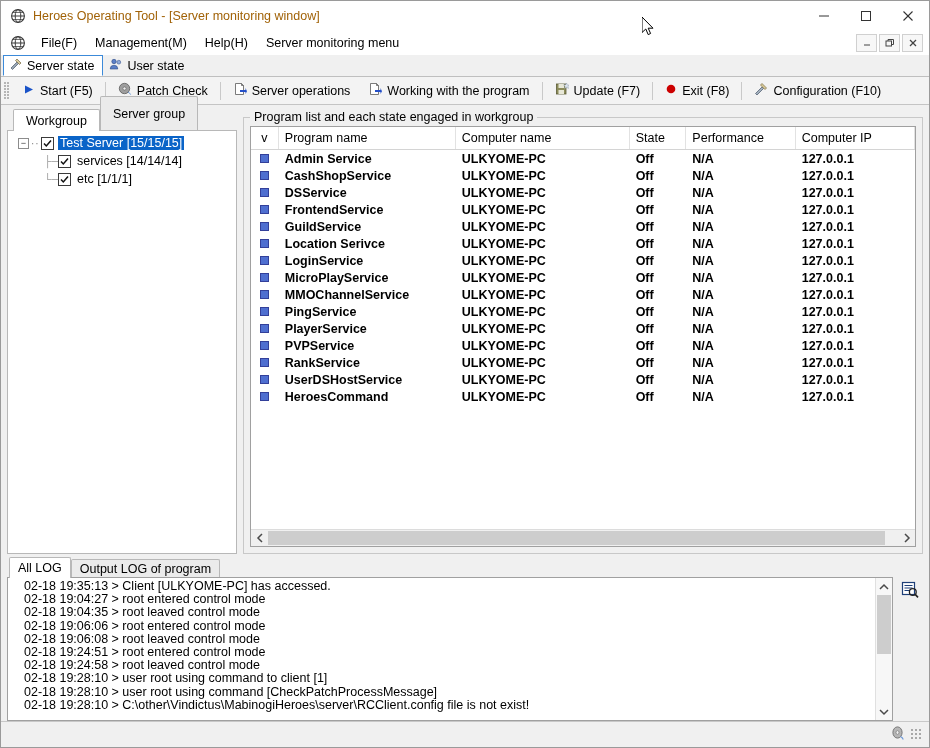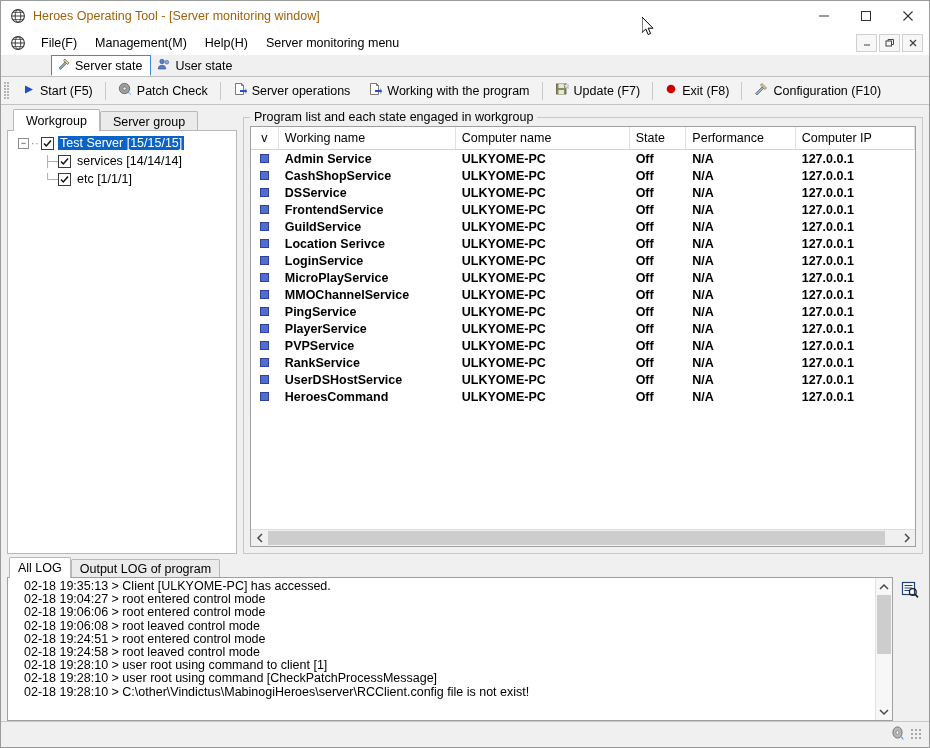--- a/index.html
+++ b/index.html
@@ -89,21 +89,20 @@
     display: flex; align-items: center; gap: 4px;
     height: 21px; padding: 0 8px 0 5px;
     font-size: 12.5px;
     background: transparent;
     border: 1px solid transparent;
   }
   .maintab.active {
     background: #ffffff;
     border: 1px solid #3c8ad9;
     border-bottom-color: #ffffff;
-    margin-left: 48px;
   }
 
   
   .toolbar {
     height: 28px;
     background: #f3f3f3;
     border-bottom: 1px solid #c4c4c4;
     display: flex; align-items: center;
     flex: 0 0 auto;
     padding-left: 3px;
@@ -135,21 +134,21 @@
     padding: 4px 6px 3px 6px;
     height: 452px;
     flex: 0 0 auto;
     gap: 6px;
   }
 
   
   .leftpane { width: 230px; display: flex; flex-direction: column; flex: 0 0 auto; }
   .grouptabs { display: flex; align-items: flex-end; height: 22px; padding-left: 6px; }
   .gtab {
-    height: 20px; padding: 0 12px;
+    height: 35px; padding: 0 12px;
     font-size: 12.5px;
     display: flex; align-items: center; justify-content: center;
     border: 1px solid #b8b8b8; border-bottom: none;
     background: #ebebeb;
     border-radius: 2px 2px 0 0;
     color: #000;
   }
   .gtab.active {
     background: #ffffff; height: 22px;
     border-color: #b8b8b8;
@@ -546,21 +545,21 @@
           </div>
         </div>
       </div>
 
       <div class="rightpane">
         <div class="groupbox">
           <div class="gb-title">Program list and each state engaged in workgroup</div>
           <div class="listview">
             <div class="lvhead">
               <div class="hcell c0">v</div>
-              <div class="hcell c1">Working name</div>
+              <div class="hcell c1">Program name</div>
               <div class="hcell c2">Computer name</div>
               <div class="hcell c3">State</div>
               <div class="hcell c4">Performance</div>
               <div class="hcell c5">Computer IP</div>
             </div>
             <div class="lvbody" id="listbody">
                 <div class="lvrow">
                   <div class="cell c0">
                     <span class="sqicon"></span>
                   </div>
@@ -738,20 +737,21 @@
         </div>
         <div class="ltab">
           <span>Output LOG of program</span>
         </div>
       </div>
       <div class="logwrap">
         <div class="logbox">
           <div class="logtext" id="logtext">
               <div class="logline">02-18 19:35:13 &gt; Client [ULKYOME-PC] has accessed.</div>
               <div class="logline">02-18 19:04:27 &gt; root entered control mode</div>
+              <div class="logline">02-18 19:04:35 &gt; root leaved control mode</div>
               <div class="logline">02-18 19:06:06 &gt; root entered control mode</div>
               <div class="logline">02-18 19:06:08 &gt; root leaved control mode</div>
               <div class="logline">02-18 19:24:51 &gt; root entered control mode</div>
               <div class="logline">02-18 19:24:58 &gt; root leaved control mode</div>
               <div class="logline">02-18 19:28:10 &gt; user root using command to client [1]</div>
               <div class="logline">02-18 19:28:10 &gt; user root using command [CheckPatchProcessMessage]</div>
               <div class="logline">02-18 19:28:10 &gt; C:\other\Vindictus\MabinogiHeroes\server\RCClient.config file is not exist!</div>
             </div>
           <div class="vscroll">
             <div class="vs-arrow">

